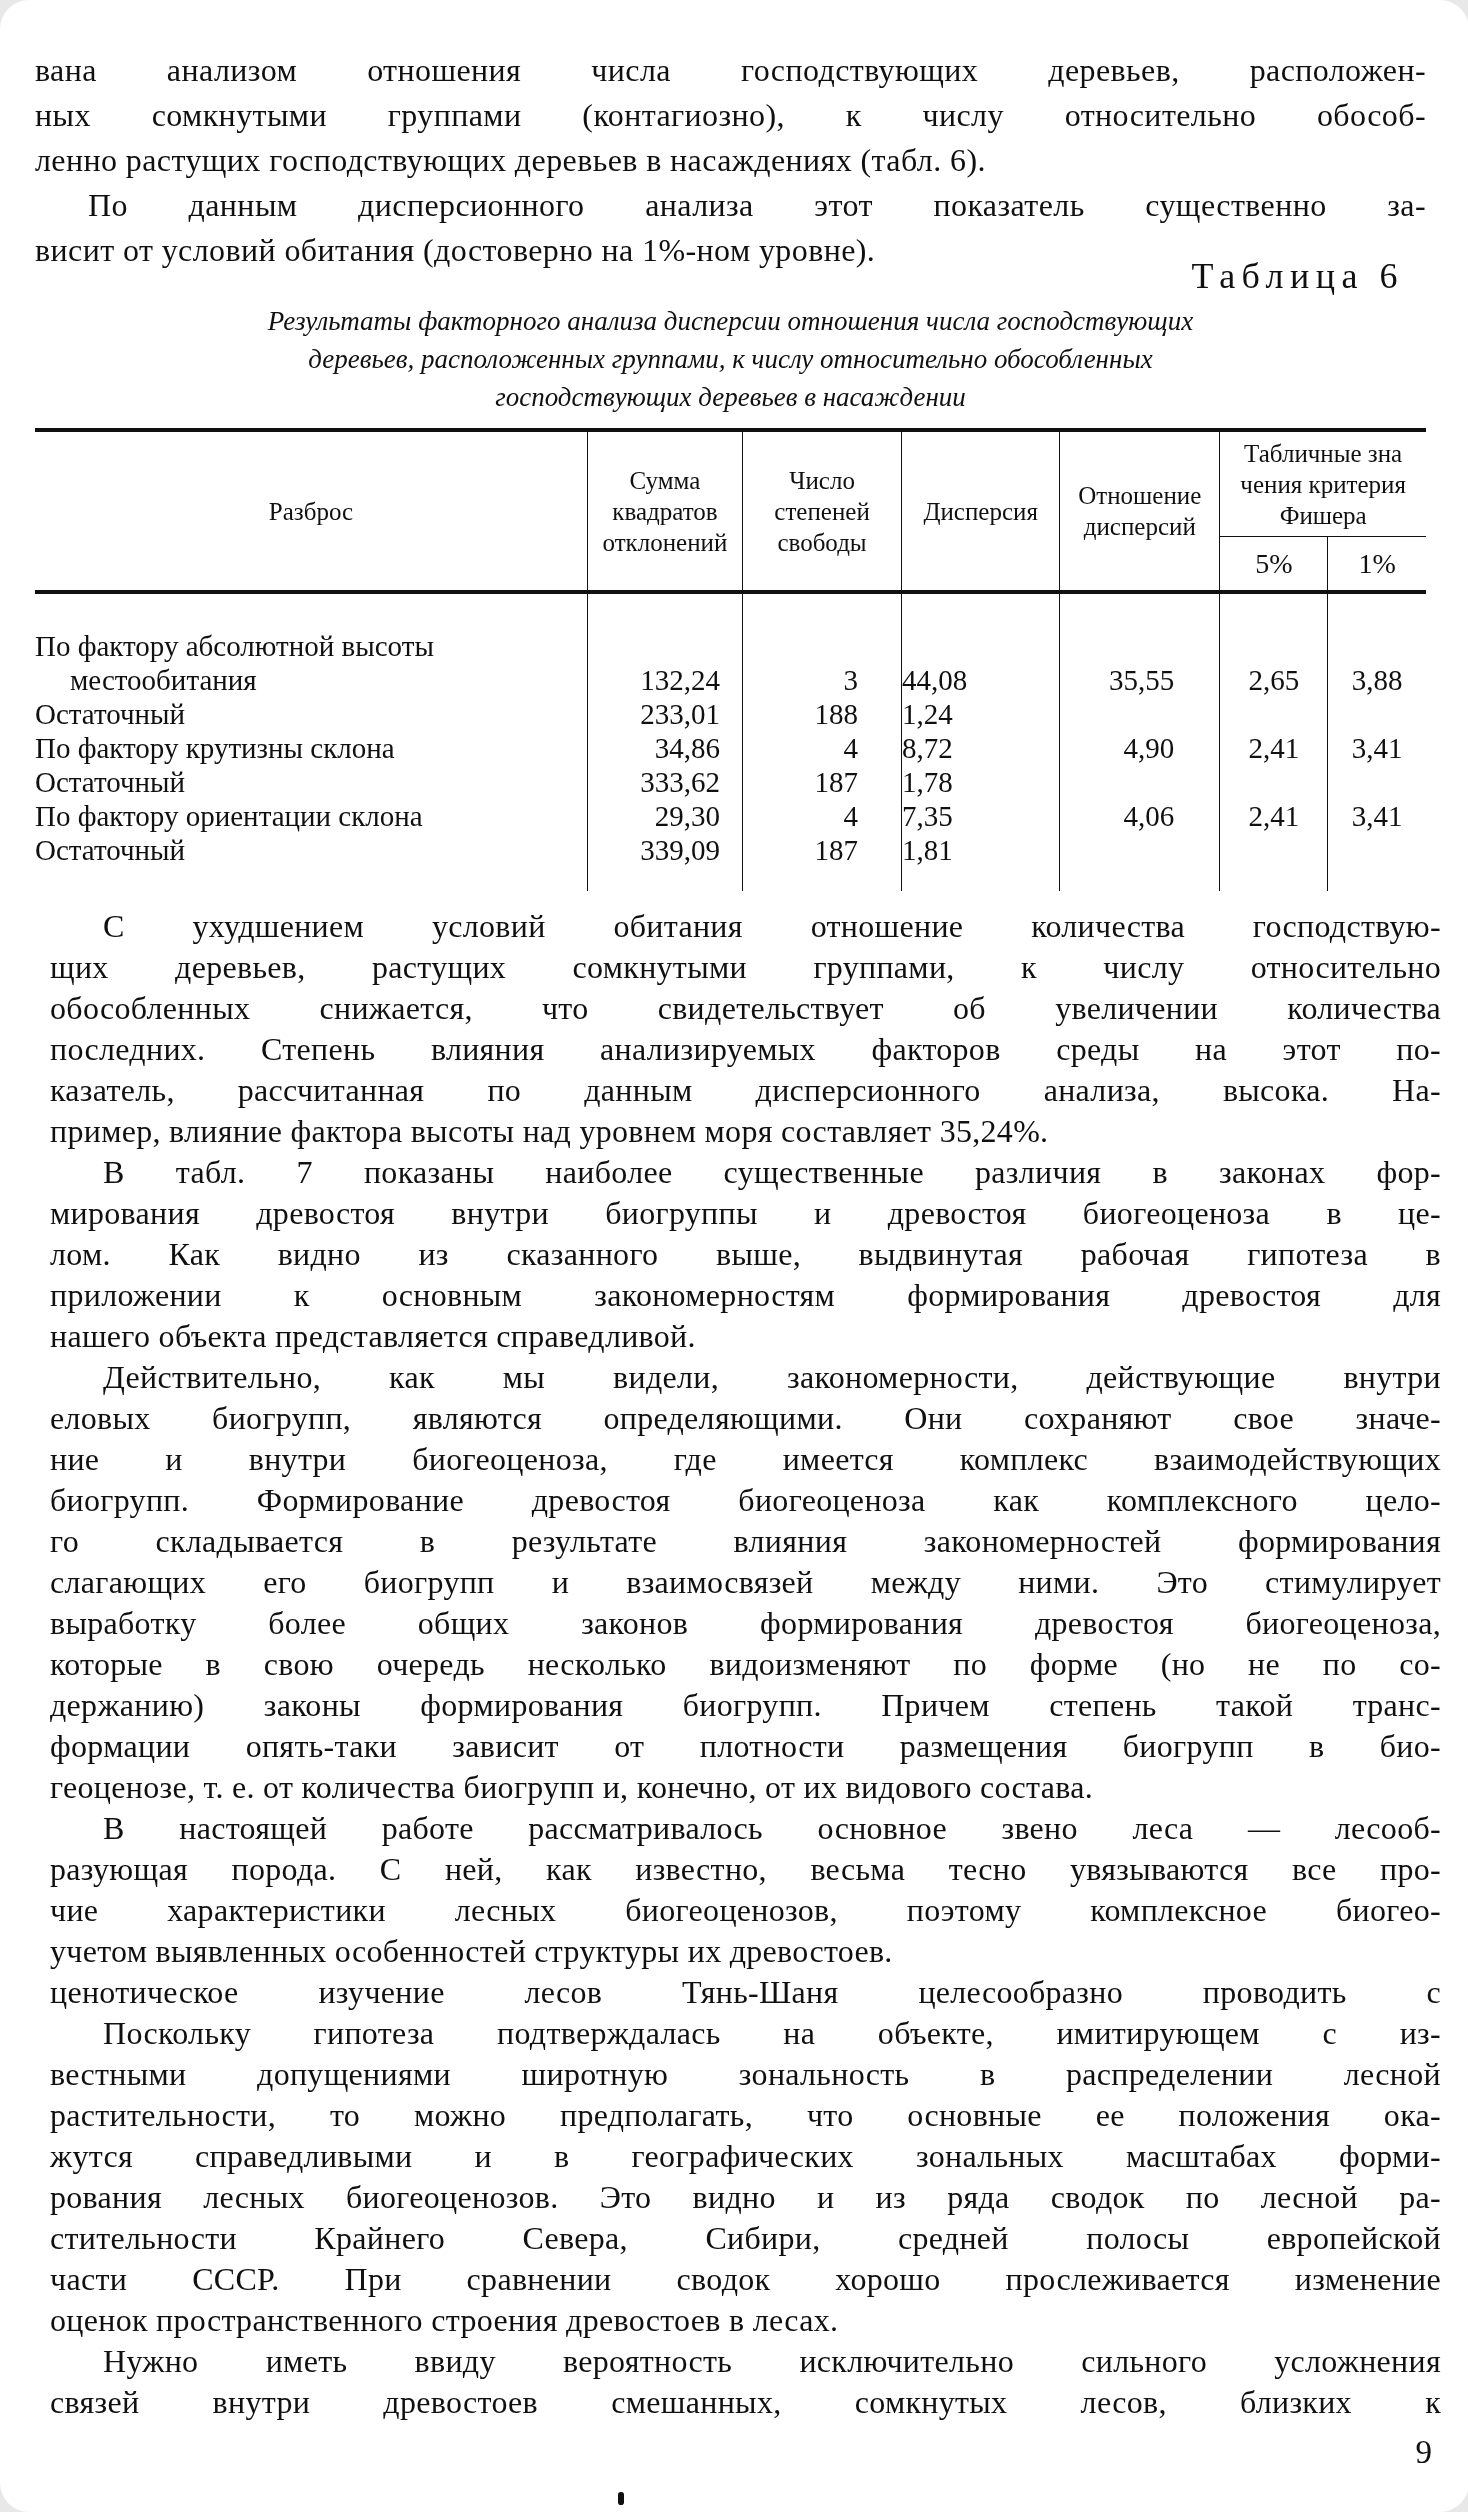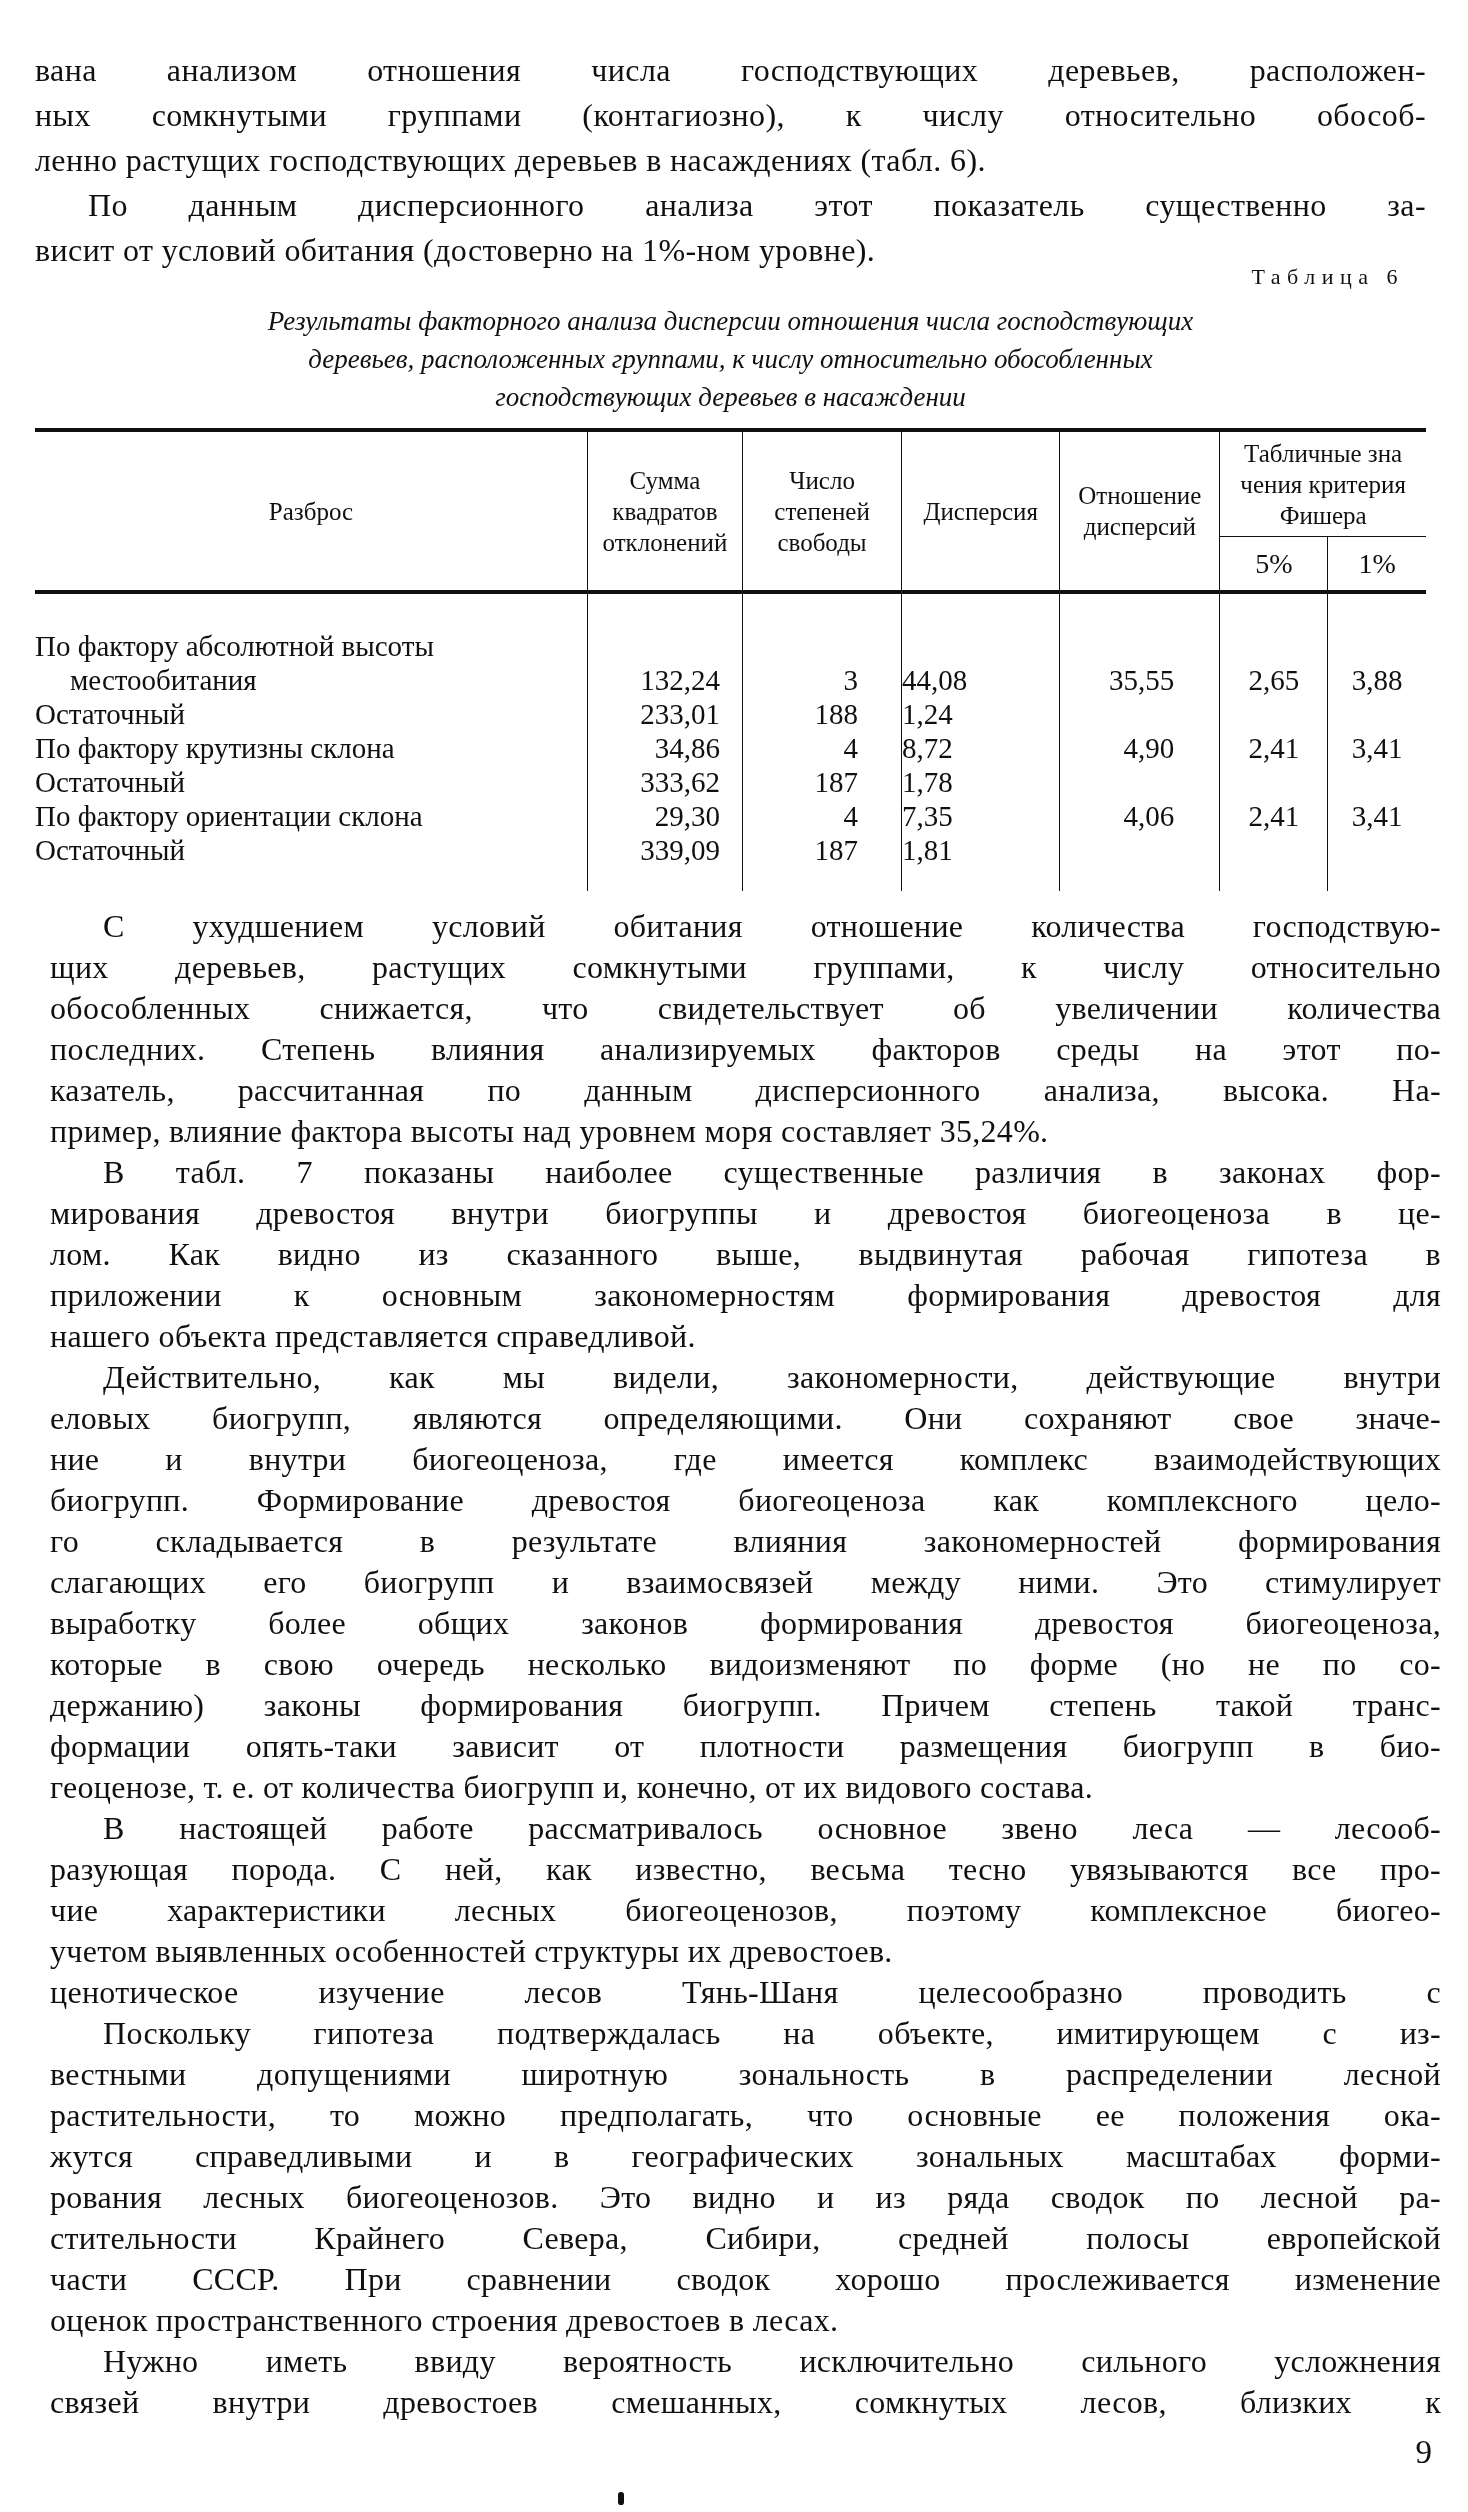--- a/index.html
+++ b/index.html
@@ -3,37 +3,38 @@
 <meta charset="utf-8">
 <style>
   html,body{margin:0;padding:0;background:#e8e8e8;}
   .page{
     position:relative;
     width:1469px;height:2512px;
     background:#ffffff;
     color:#101010;
     font-family:"Liberation Serif","DejaVu Serif",serif;
     overflow:hidden;
+    border-radius:29px;
   }
   .content{padding:0 43px 0 35px;}
 
   
   .text-block{width:1391px;}
   .text-block.top{margin-top:48px;font-size:32px;line-height:45px;letter-spacing:0.4px;}
   .text-block.bottom{margin-top:15px;font-size:32px;line-height:41px;letter-spacing:0.3px;margin-left:15px;}
   .paragraph{margin:0;}
   .paragraph.indent .line:first-child{text-indent:53px;}
   .line{text-align:justify;text-align-last:justify;}
   .line.last{text-align-last:left;}
 
   
   .table-label{
     margin:-15px 22px 0 0;
     text-align:right;
-    font-size:22px;line-height:37px;
+    font-size:36px;line-height:37px;
     letter-spacing:6.5px;
   }
   .table-caption{
     margin:7.4px auto 0 auto;
     width:1169px;
     text-align:center;
     font-style:italic;
     font-size:27px;line-height:38px;
   }
 

